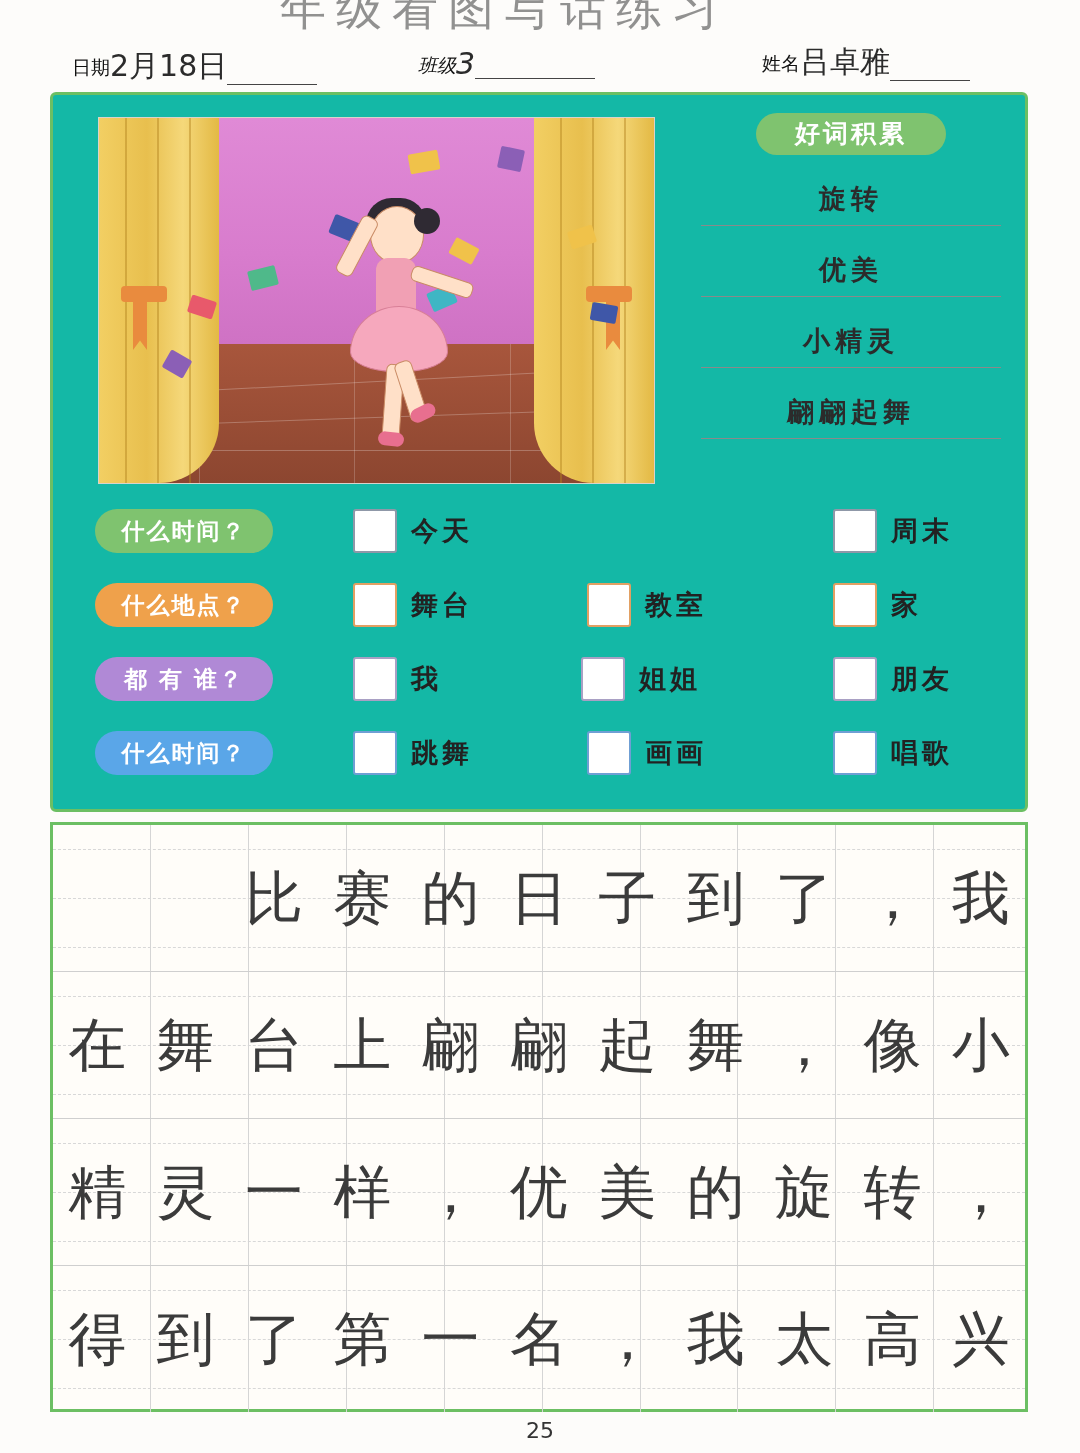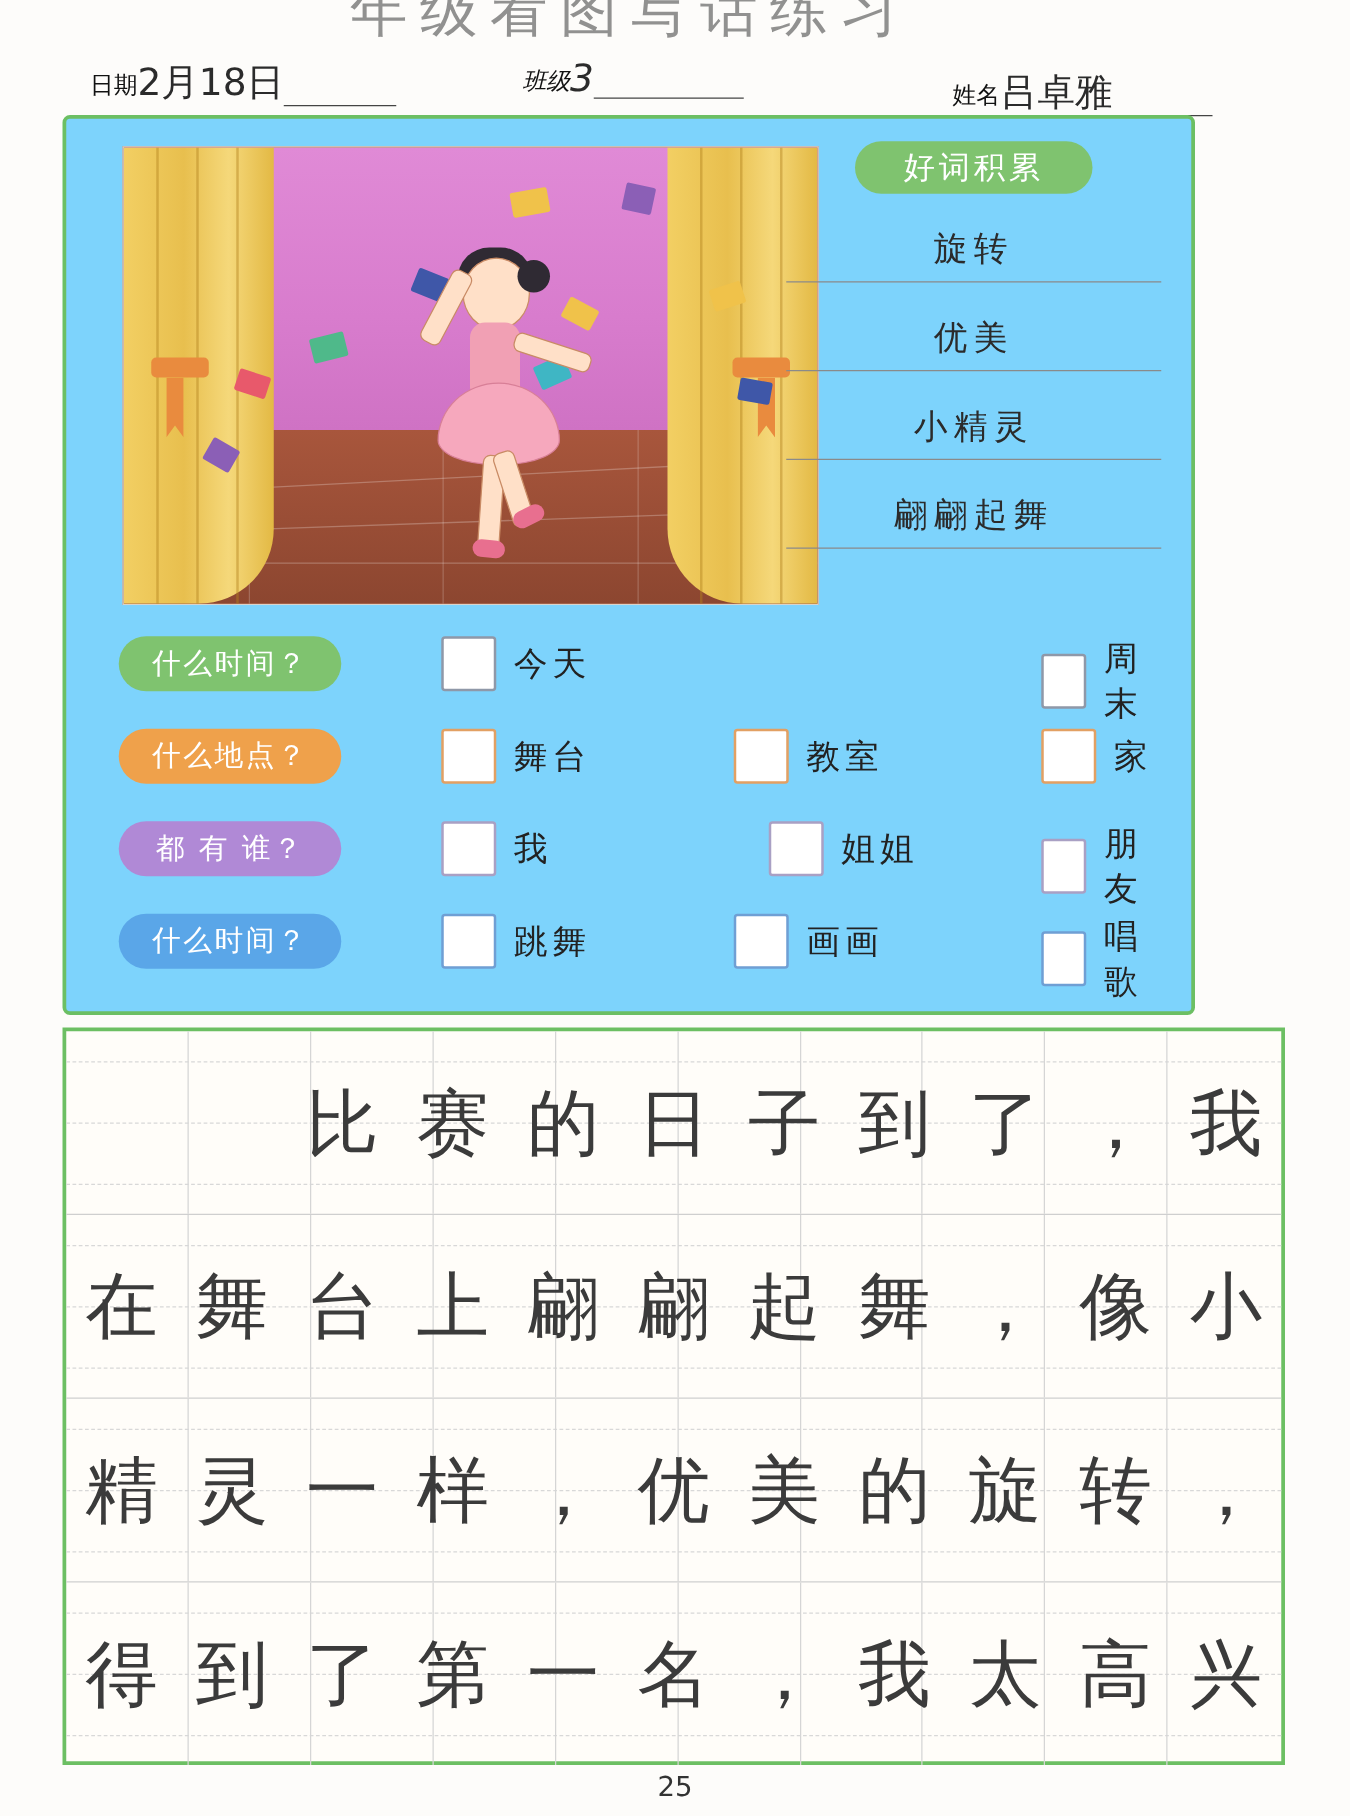--- a/index.html
+++ b/index.html
@@ -25,27 +25,28 @@
     font-size:30px;color:#2b2b2b;
     font-family:"DejaVu Sans",sans-serif;
     position:relative;top:2px;
   }
   .meta .rule{
     display:inline-block;border-bottom:1.5px solid #444;
     height:26px;vertical-align:bottom;
   }
   #meta-date{left:72px;top:44px;}
   #meta-class{left:418px;top:44px;font-style:italic;}
-  #meta-name{left:762px;top:52px;}
+  #meta-name{left:762px;top:40px;}
 
   
   .card{
-    position:absolute;left:50px;top:92px;width:906px;height:720px;
-    border:3px solid #6cbf63;border-radius:6px;background:#7dd3fc;
+    position:absolute;left:50px;top:92px;width:978px;height:720px;
+    border:3px solid #6cbf63;border-radius:6px;background:#14b8a6;
     box-sizing:border-box;
+    font-weight:bold;
   }
   
   .picture{
     position:absolute;left:45px;top:22px;width:555px;height:365px;
     border:1px solid #d8d3cc;overflow:hidden;background:#b76a4a;
   }
   .stage-bg{position:absolute;left:0;top:0;width:100%;height:62%;
     background:linear-gradient(180deg,#e08ad6 0%,#d87ccd 60%,#cf72c4 100%);}
   .stage-floor{position:absolute;left:0;top:62%;width:100%;height:38%;
     background:linear-gradient(180deg,#a8563c 0%,#8c4630 100%);}
@@ -224,21 +225,21 @@
         <span class="opt-label">家</span>
       </div>
     </div>
 
     <div class="qrow">
       <div class="qtag" style="background:#b089d6">都 有 谁？</div>
       <div class="opt" style="left:258px">
         <span class="box" style="border-color:#a9a0c4"></span>
         <span class="opt-label">我</span>
       </div>
-      <div class="opt" style="left:520px">
+      <div class="opt" style="left:486px">
         <span class="box" style="border-color:#a9a0c4"></span>
         <span class="opt-label">姐姐</span>
       </div>
       <div class="opt" style="left:738px">
         <span class="box" style="border-color:#a9a0c4"></span>
         <span class="opt-label">朋友</span>
       </div>
     </div>
 
     <div class="qrow">

